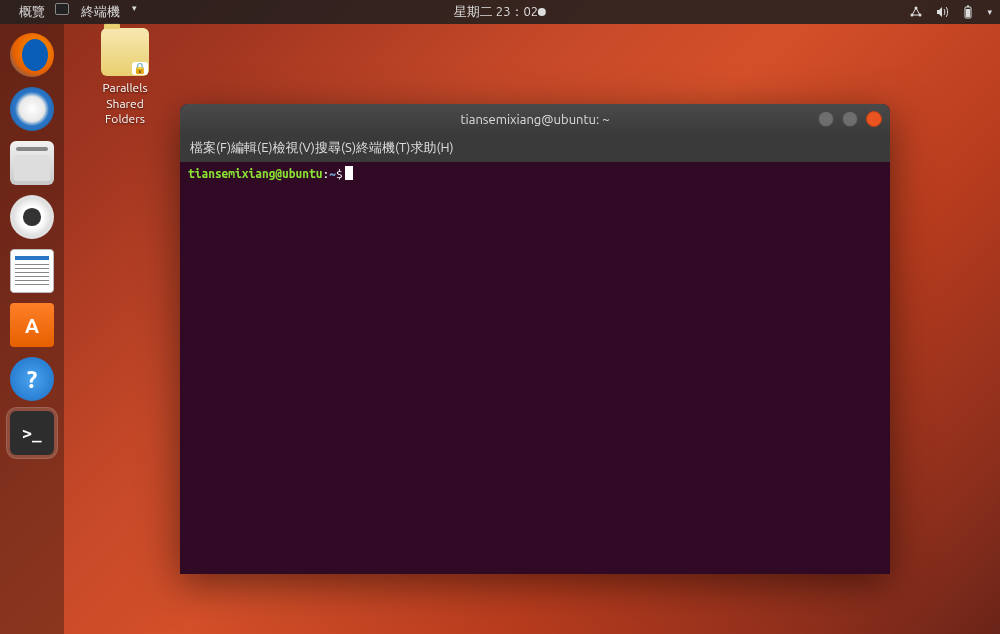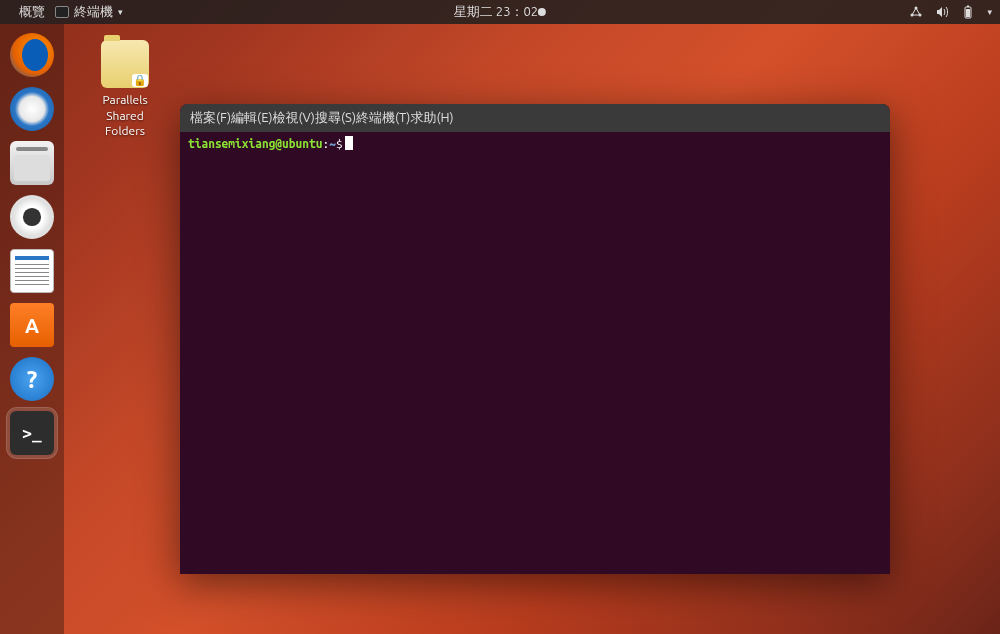--- a/index.html
+++ b/index.html
@@ -21,21 +21,21 @@
   align-items: center;
   padding: 0 8px;
   font-size: 13px;
   color: #ddd;
   position: relative;
   z-index: 100;
 }
 .top-panel .left { display: flex; align-items: center; gap: 10px; margin-left: 11px; }
 .top-panel .center { position: absolute; left: 50%; transform: translateX(-50%); display: flex; align-items: center; }
 .top-panel .right { margin-left: auto; display: flex; align-items: center; gap: 12px; }
-.top-panel .app-menu { display: flex; align-items: center; gap: 5px; cursor: pointer; }
+.top-panel .app-menu { display: flex; gap: 12px; cursor: pointer; }
 .dropdown-arrow { font-size: 9px; }
 .clock-dot { width: 8px; height: 8px; background: #ddd; border-radius: 50%; display: inline-block; }
 .tray-icon { width: 14px; height: 14px; display: inline-flex; align-items: center; justify-content: center; cursor: pointer; }
 
 
 .dock {
   position: absolute;
   left: 0;
   top: 24px;
   bottom: 0;
@@ -73,21 +73,21 @@
 .writer::after{content:'';position:absolute;left:4px;top:14px;right:4px;bottom:6px;background:repeating-linear-gradient(#888 0 1px,transparent 1px 4px);}
 .software { background:linear-gradient(#ff7f27,#e66000);border-radius:4px;display:flex;align-items:center;justify-content:center;color:#fff;font-weight:bold;font-size:20px;}
 .help { background:radial-gradient(circle,#4aa3f0,#1a6fc4);border-radius:50%;display:flex;align-items:center;justify-content:center;color:#fff;font-weight:bold;font-size:24px;}
 .terminal-dock { background:#2d2d2d;border-radius:6px;display:flex;align-items:center;justify-content:center;}
 .terminal-dock::before{content:'>_';color:#fff;font-family:monospace;font-size:16px;font-weight:bold;}
 
 
 .desktop-icons {
   position: absolute;
   left: 80px;
-  top: 40px;
+  top: 28px;
   display: flex;
   flex-direction: column;
   gap: 14px;
 }
 .desktop-icon {
   width: 90px;
   display: flex;
   flex-direction: column;
   align-items: center;
   gap: 4px;
@@ -238,20 +238,28 @@
 <div class="desktop-icons">
   <div class="desktop-icon">
     <div class="glyph folder-glyph"></div>
     <div class="label" style="white-space:pre-line;">Parallels
 Shared
 Folders</div>
   </div>
 </div>
 
 <div class="terminal-window">
+  <div class="titlebar">
+    <span>tiansemixiang@ubuntu: ~</span>
+    <div class="window-controls">
+      <div class="win-btn win-min"></div>
+      <div class="win-btn win-max"></div>
+      <div class="win-btn win-close"></div>
+    </div>
+  </div>
   <div class="menubar">
     <span>檔案(F)</span>
     <span>編輯(E)</span>
     <span>檢視(V)</span>
     <span>搜尋(S)</span>
     <span>終端機(T)</span>
     <span>求助(H)</span>
   </div>
   <div class="terminal-body">
     <span class="prompt-user">tiansemixiang@ubuntu</span><span class="prompt-colon">:</span><span class="prompt-path">~</span><span class="prompt-dollar">$</span><span class="cursor"></span>

